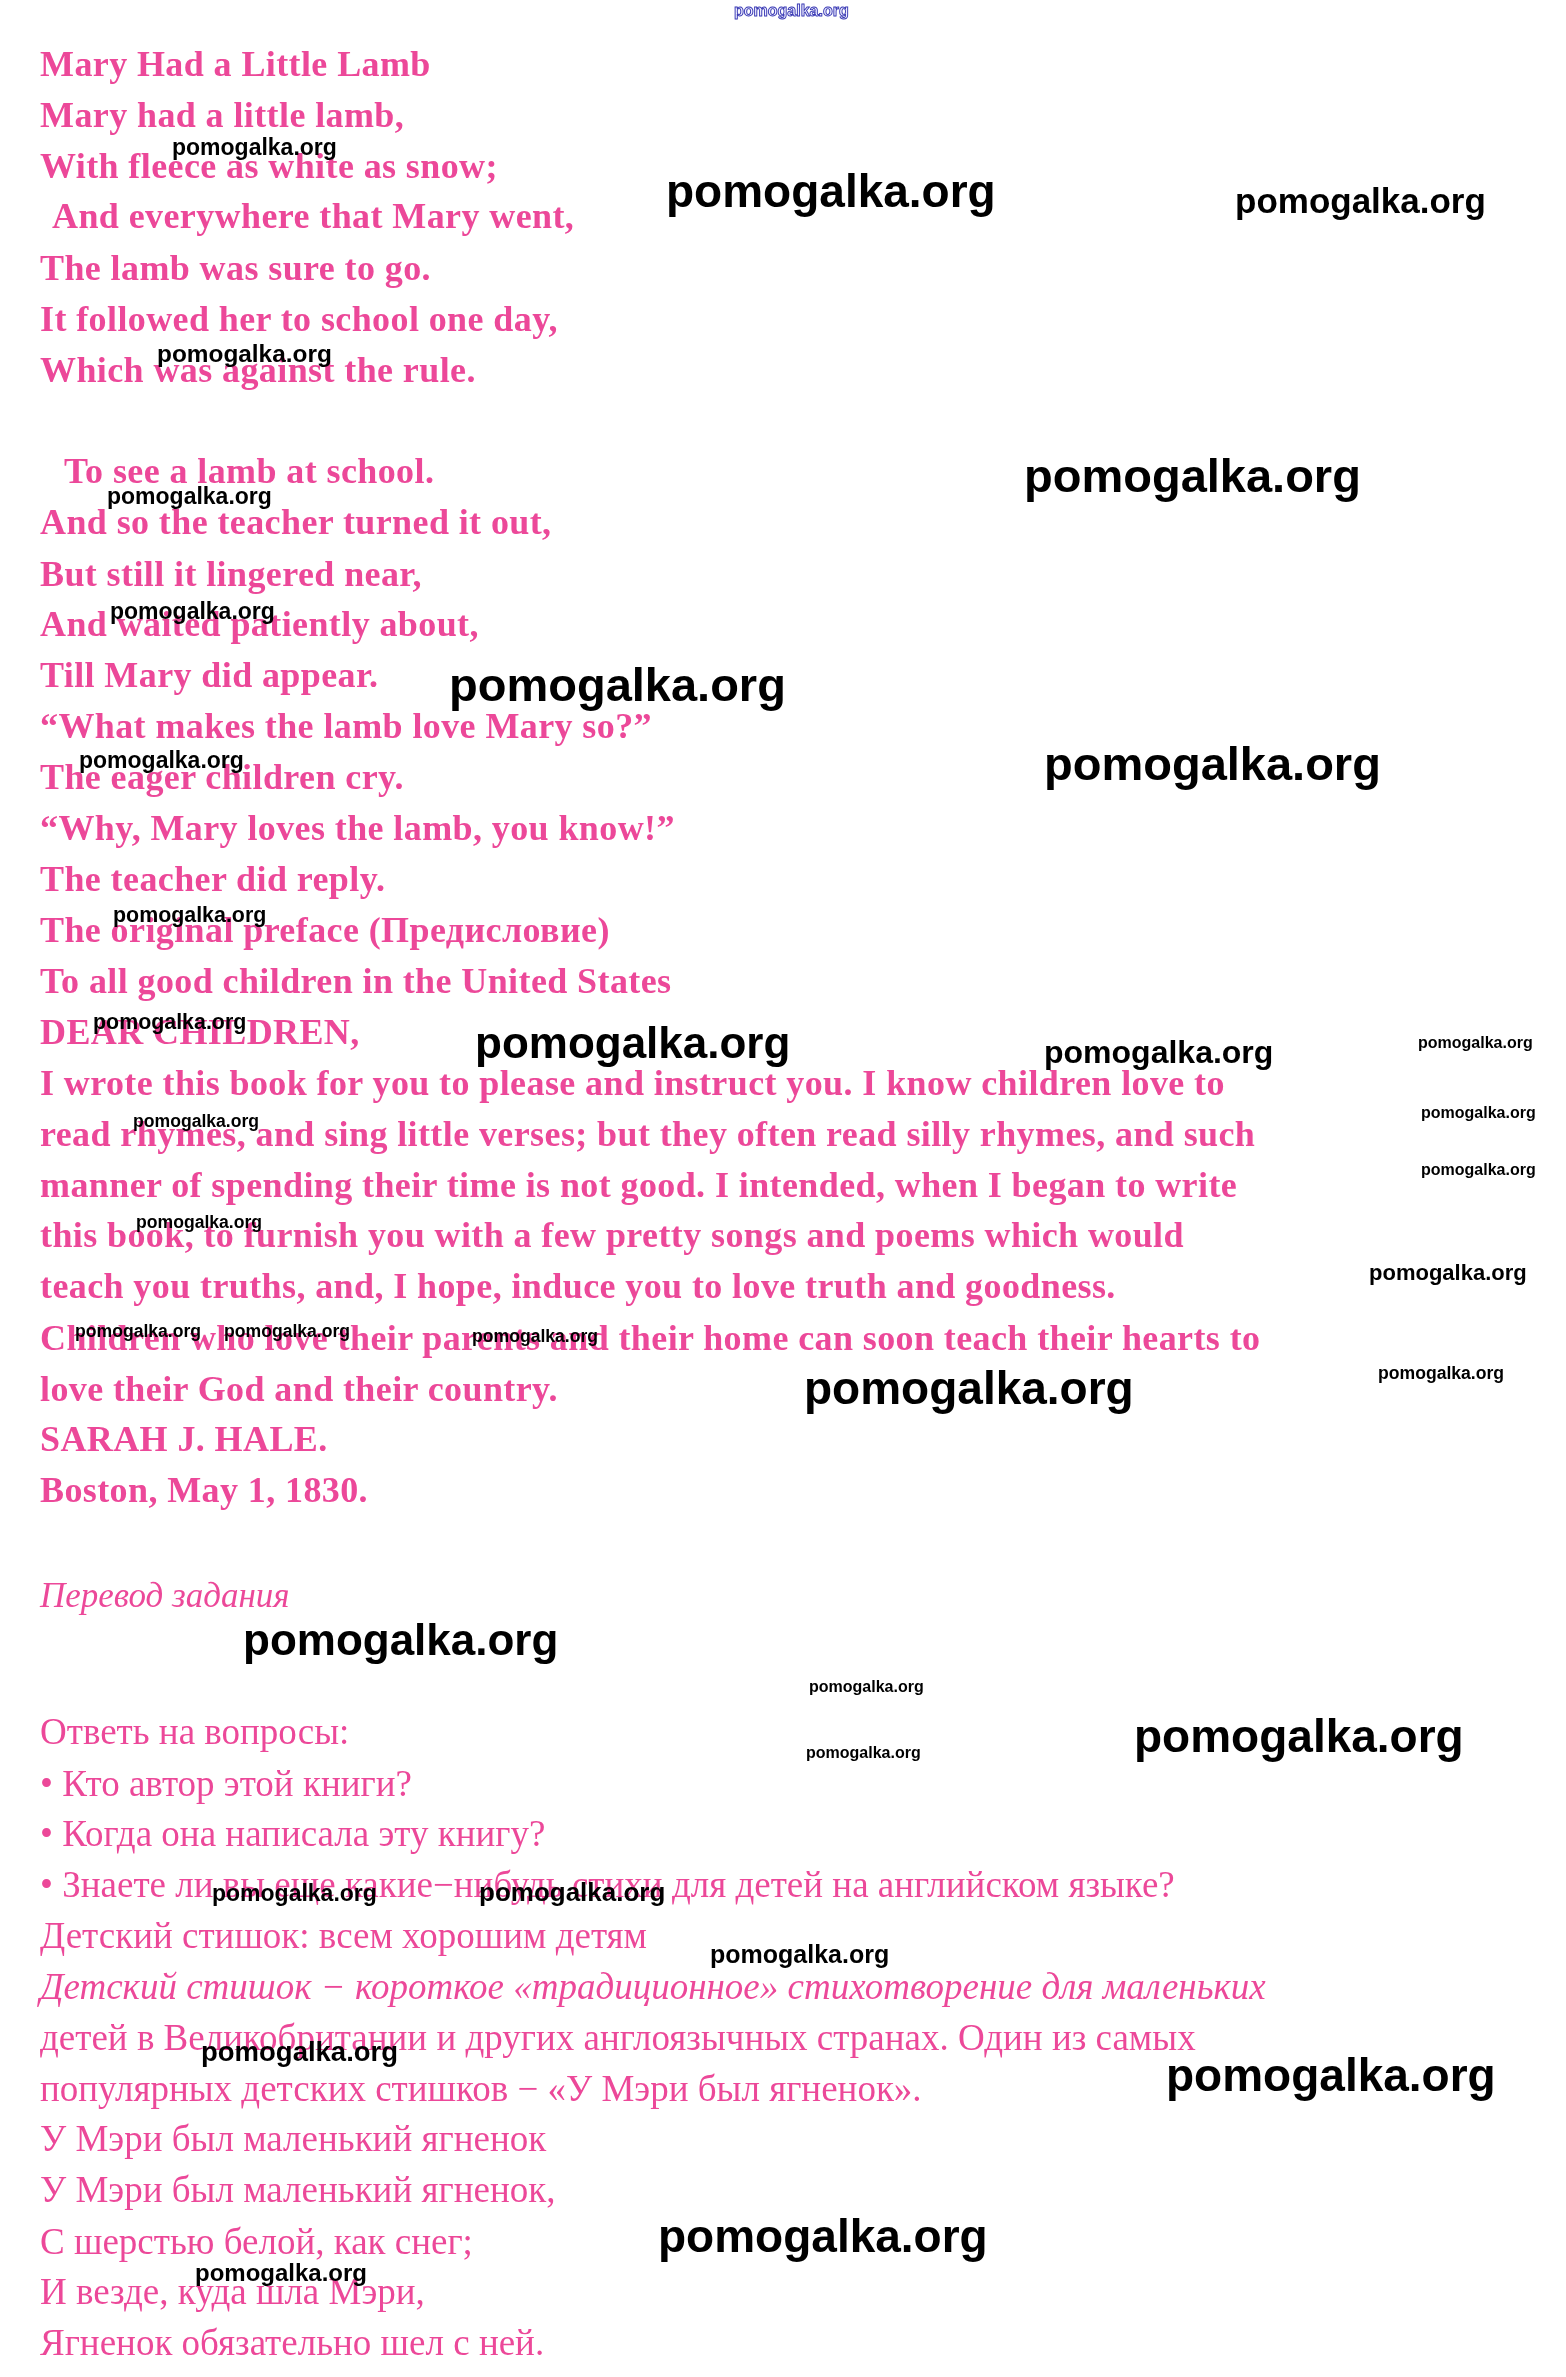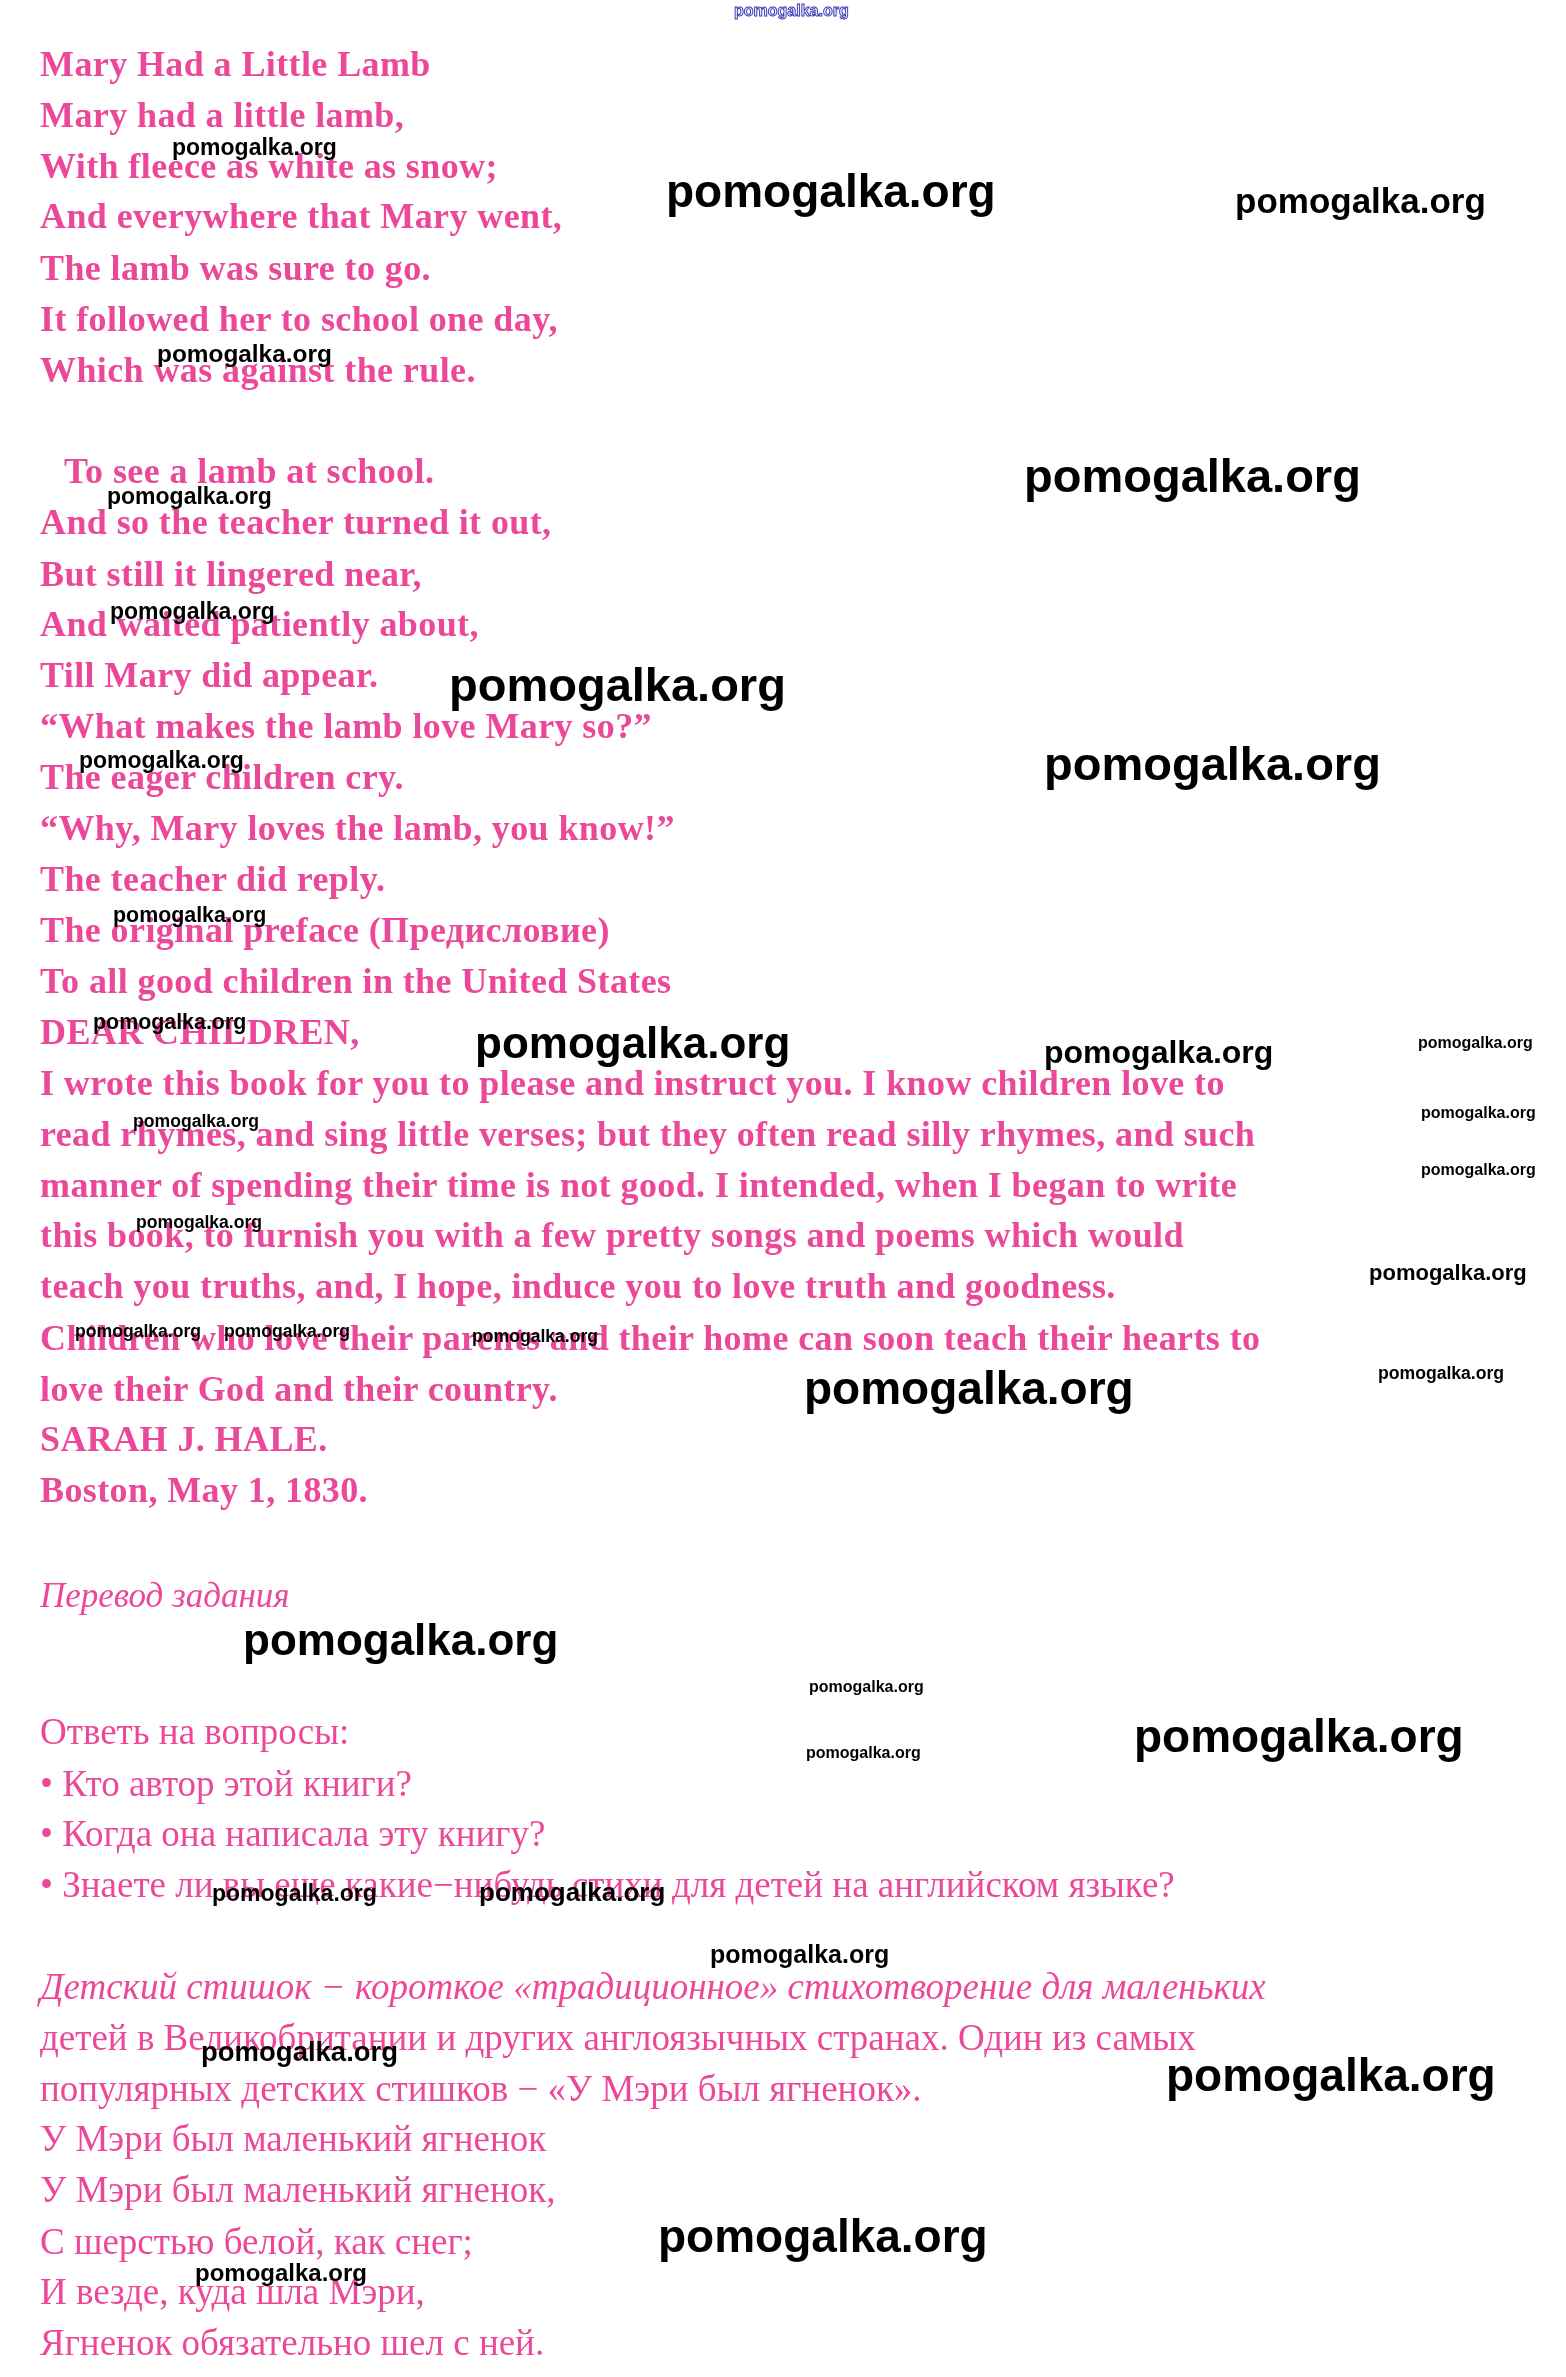--- a/index.html
+++ b/index.html
@@ -54,21 +54,21 @@
   }
 </style>
 </head>
 <body>
 
 <div class="layer">
   <div class="layer" id="text-layer">
       <div class="line en" style="left: 40px; top: 46px;">Mary Had a Little Lamb</div>
       <div class="line en" style="left: 40px; top: 97px;">Mary had a little lamb,</div>
       <div class="line en" style="left: 40px; top: 148px;">With fleece as white as snow;</div>
-      <div class="line en" style="left: 40px; top: 198px; text-align: center;">And everywhere that Mary went,</div>
+      <div class="line en" style="left: 52px; top: 198px; text-align: center;">And everywhere that Mary went,</div>
       <div class="line en" style="left: 40px; top: 250px;">The lamb was sure to go.</div>
       <div class="line en" style="left: 40px; top: 301px;">It followed her to school one day,</div>
       <div class="line en" style="left: 40px; top: 352px;">Which was against the rule.</div>
       <div class="line en" style="left: 40px; top: 453px; margin-left: 24px;">To see a lamb at school.</div>
       <div class="line en" style="left: 40px; top: 504px;">And so the teacher turned it out,</div>
       <div class="line en" style="left: 40px; top: 556px;">But still it lingered near,</div>
       <div class="line en" style="left: 40px; top: 606px;">And waited patiently about,</div>
       <div class="line en" style="left: 40px; top: 657px;">Till Mary did appear.</div>
       <div class="line en" style="left: 40px; top: 708px;">“What makes the lamb love Mary so?”</div>
       <div class="line en" style="left: 40px; top: 759px;">The eager children cry.</div>
@@ -84,20 +84,21 @@
       <div class="line en" style="left: 40px; top: 1217px;">this book, to furnish you with a few pretty songs and poems which would</div>
       <div class="line en" style="left: 40px; top: 1320px;">Children who love their parents and their home can soon teach their hearts to</div>
       <div class="line en" style="left: 40px; top: 1371px;">love their God and their country.</div>
       <div class="line en" style="left: 40px; top: 1421px;">SARAH J. HALE.</div>
       <div class="line en" style="left: 40px; top: 1472px;">Boston, May 1, 1830.</div>
       <div class="line ru-italic" style="left: 40px; top: 1578px;">Перевод задания</div>
       <div class="line ru" style="left: 40px; top: 1713px;">Ответь на вопросы:</div>
       <div class="line ru" style="left: 40px; top: 1765px;">• Кто автор этой книги?</div>
       <div class="line ru" style="left: 40px; top: 1815px;">• Когда она написала эту книгу?</div>
       <div class="line ru" style="left: 40px; top: 1866px;">• Знаете ли вы еще какие−нибудь стихи для детей на английском языке?</div>
+      <div class="line ru" style="left: 40px; top: 1917px;">Детский стишок: всем хорошим детям</div>
       <div class="line ru" style="left: 40px; top: 1968px; font-style: italic;">Детский стишок − короткое «традиционное» стихотворение для маленьких</div>
       <div class="line ru" style="left: 40px; top: 2019px;">детей в Великобритании и других англоязычных странах. Один из самых</div>
       <div class="line ru" style="left: 40px; top: 2070px;">популярных детских стишков − «У Мэри был ягненок».</div>
       <div class="line ru" style="left: 40px; top: 2120px;">У Мэри был маленький ягненок</div>
       <div class="line ru" style="left: 40px; top: 2171px;">У Мэри был маленький ягненок,</div>
       <div class="line ru" style="left: 40px; top: 2223px;">С шерстью белой, как снег;</div>
       <div class="line ru" style="left: 40px; top: 2273px;">И везде, куда шла Мэри,</div>
       <div class="line ru" style="left: 40px; top: 2324px;">Ягненок обязательно шел с ней.</div>
     </div>
   <div class="layer" id="watermark-layer">

